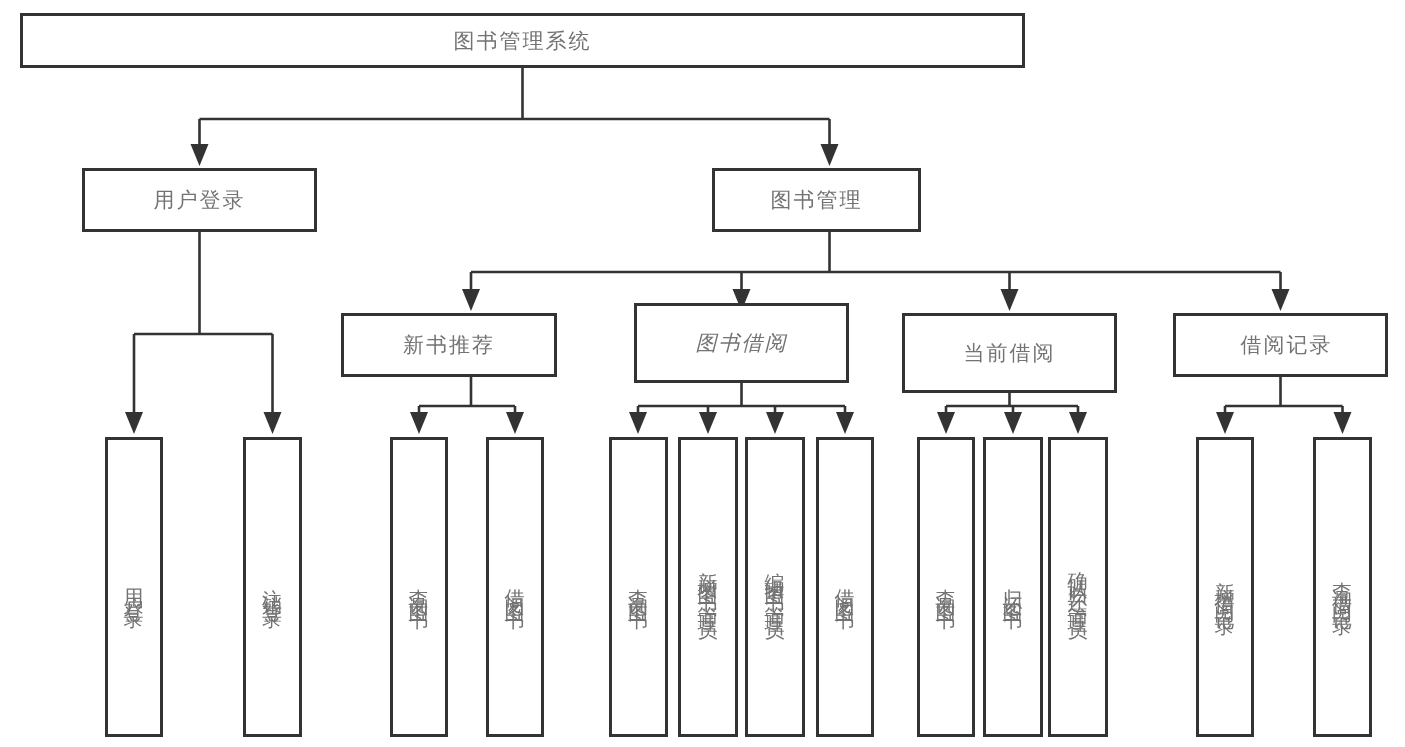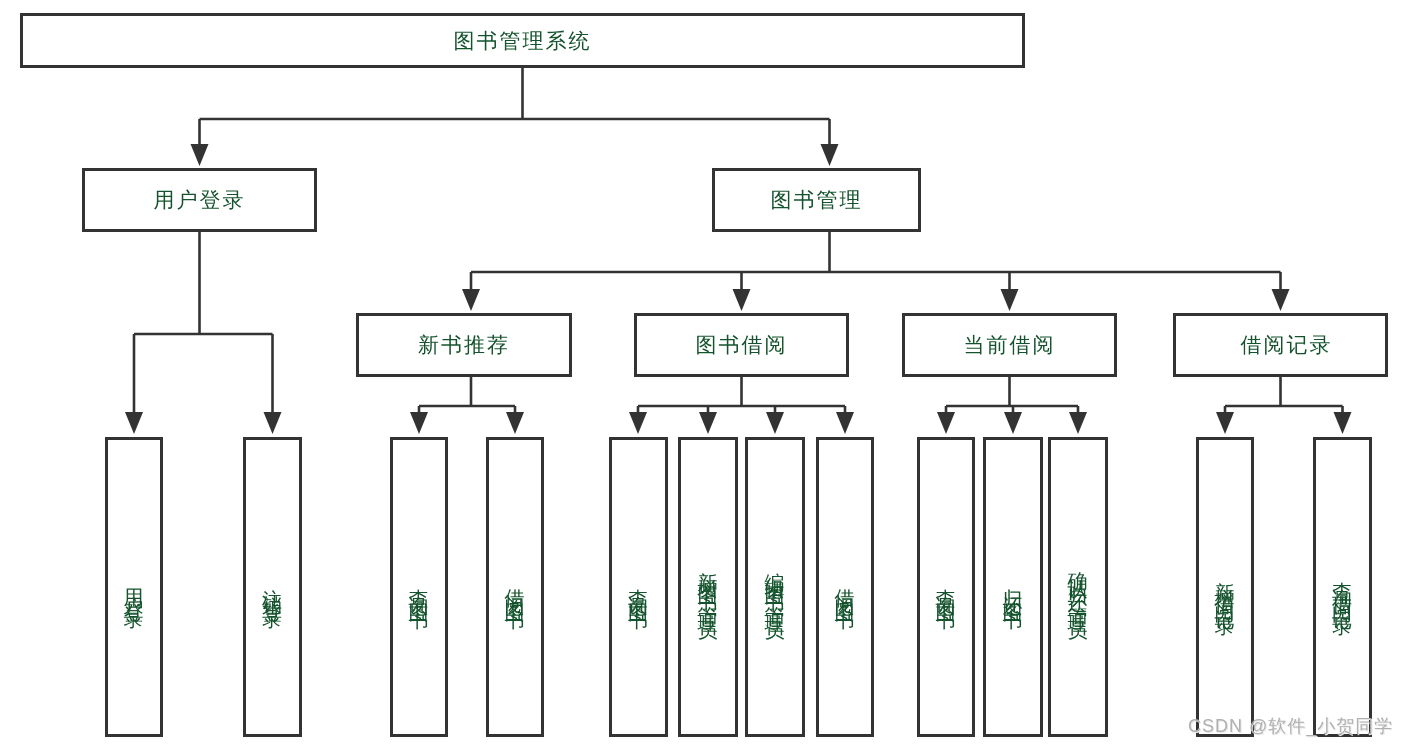--- a/index.html
+++ b/index.html
@@ -21,21 +21,21 @@
     top: 0;
     width: 1405px;
     height: 747px;
     z-index: 1;
   }
   .node {
     position: absolute;
     box-sizing: border-box;
     border: 3px solid #333333;
     background: #ffffff;
-    color: #14532d;
+    color: #737373;
     display: flex;
     align-items: center;
     justify-content: center;
     z-index: 2;
   }
   .h-node {
     font-size: 21px;
     letter-spacing: 2px;
     white-space: nowrap;
   }
@@ -46,23 +46,23 @@
     writing-mode: vertical-lr;
     text-orientation: mixed;
     letter-spacing: 7px;
     line-height: 1;
     white-space: nowrap;
   }
   
   .n-root   { left: 20px;   top: 13px;  width: 1005px; height: 55px; }
   .n-login  { left: 82px;   top: 168px; width: 235px;  height: 64px; }
   .n-mgmt   { left: 712px;  top: 168px; width: 209px;  height: 64px; }
-  .n-newrec { left: 356px;  top: 313px; width: 216px;  height: 64px; }
-  .n-borrow { left: 634px;  top: 313px; width: 215px;  height: 64px; }
-  .n-curr   { left: 902px;  top: 313px; width: 215px;  height: 64px; }
+  .n-newrec { left: 341px;  top: 313px; width: 216px;  height: 64px; }
+  .n-borrow { left: 634px;  top: 303px; width: 215px;  height: 80px; font-style: italic; }
+  .n-curr   { left: 902px;  top: 313px; width: 215px;  height: 80px; }
   .n-record { left: 1173px; top: 313px; width: 215px;  height: 64px; padding-left: 12px; }
   .leaf     { top: 437px; height: 300px; }
   .l-1  { left: 105px;  width: 58px; }
   .l-2  { left: 243px;  width: 59px; }
   .l-3  { left: 390px;  width: 58px; }
   .l-4  { left: 486px;  width: 58px; }
   .l-5  { left: 609px;  width: 59px; }
   .l-6  { left: 678px;  width: 60px; }
   .l-7  { left: 745px;  width: 60px; }
   .l-8  { left: 816px;  width: 58px; }
@@ -222,15 +222,14 @@
     <span class="v-label">确认归还（管理员）</span>
   </div>
 
   <div class="node v-node leaf l-12">
     <span class="v-label">新增借阅记录</span>
   </div>
   <div class="node v-node leaf l-13">
     <span class="v-label">查询借阅记录</span>
   </div>
 
-  <div class="watermark">CSDN @软件_小贺同学</div>
 
 </div>
 
 </body></html>

